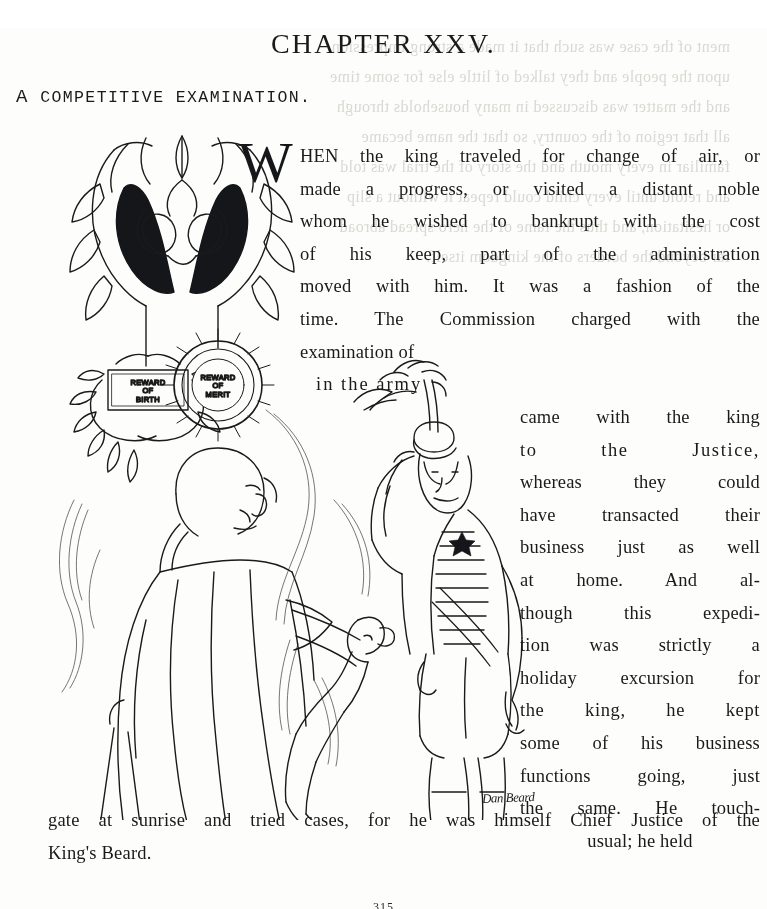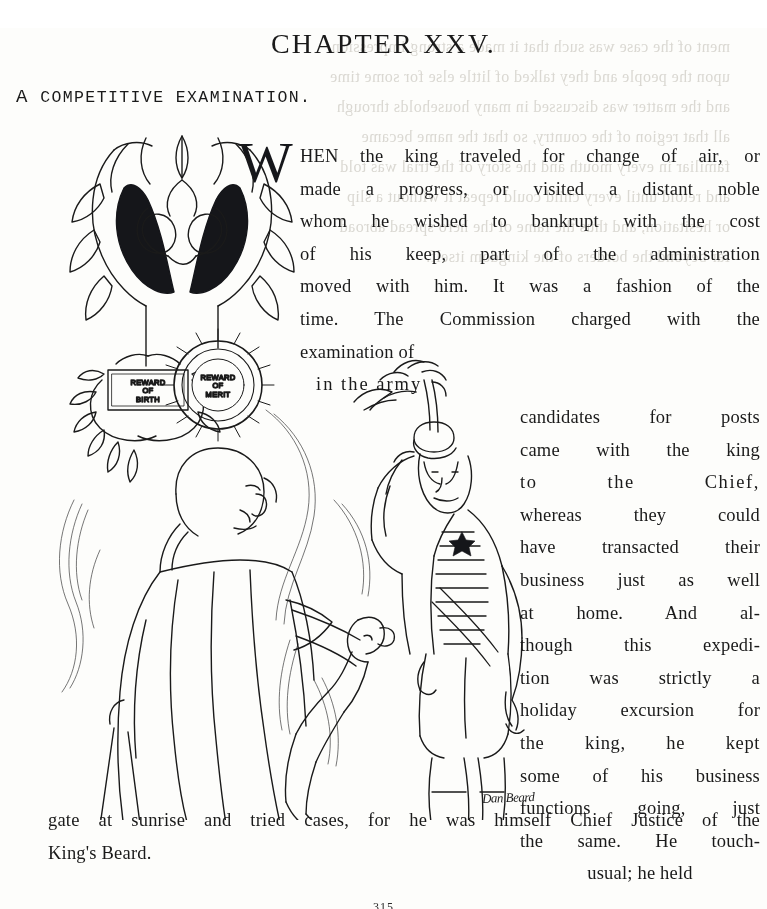--- a/index.html
+++ b/index.html
@@ -426,23 +426,22 @@
         <span class="line justified">made a progress, or visited a distant noble</span>
         <span class="line justified">whom he wished to bankrupt with the cost</span>
         <span class="line justified">of  his  keep,  part  of  the  administration</span>
         <span class="line justified">moved  with  him.   It  was  a  fashion  of  the</span>
         <span class="line justified">time.   The  Commission  charged  with  the</span>
         <span class="line justified-last">examination  of</span>
         <span class="line" style="text-align: left; letter-spacing: 2px; padding-left: 16px;">in  the  army</span>
       </div>
 
     <div class="body-col lines-right" id="lines-right">
-        <span class="line justified">candidates for posts</span>
         <span class="line justified">came with the king</span>
-        <span class="line justified" style="letter-spacing: 1.6px;">to  the  Chief,</span>
+        <span class="line justified" style="letter-spacing: 1.6px;">to  the  Justice,</span>
         <span class="line justified">whereas  they  could</span>
         <span class="line justified">have transacted their</span>
         <span class="line justified">business  just  as  well</span>
         <span class="line justified">at  home.   And  al-</span>
         <span class="line justified">though  this  expedi-</span>
         <span class="line justified">tion  was  strictly  a</span>
         <span class="line justified">holiday excursion for</span>
         <span class="line justified" style="letter-spacing: 0.6px;">the  king,  he  kept</span>
         <span class="line justified">some of his business</span>
         <span class="line justified">functions going, just</span>

